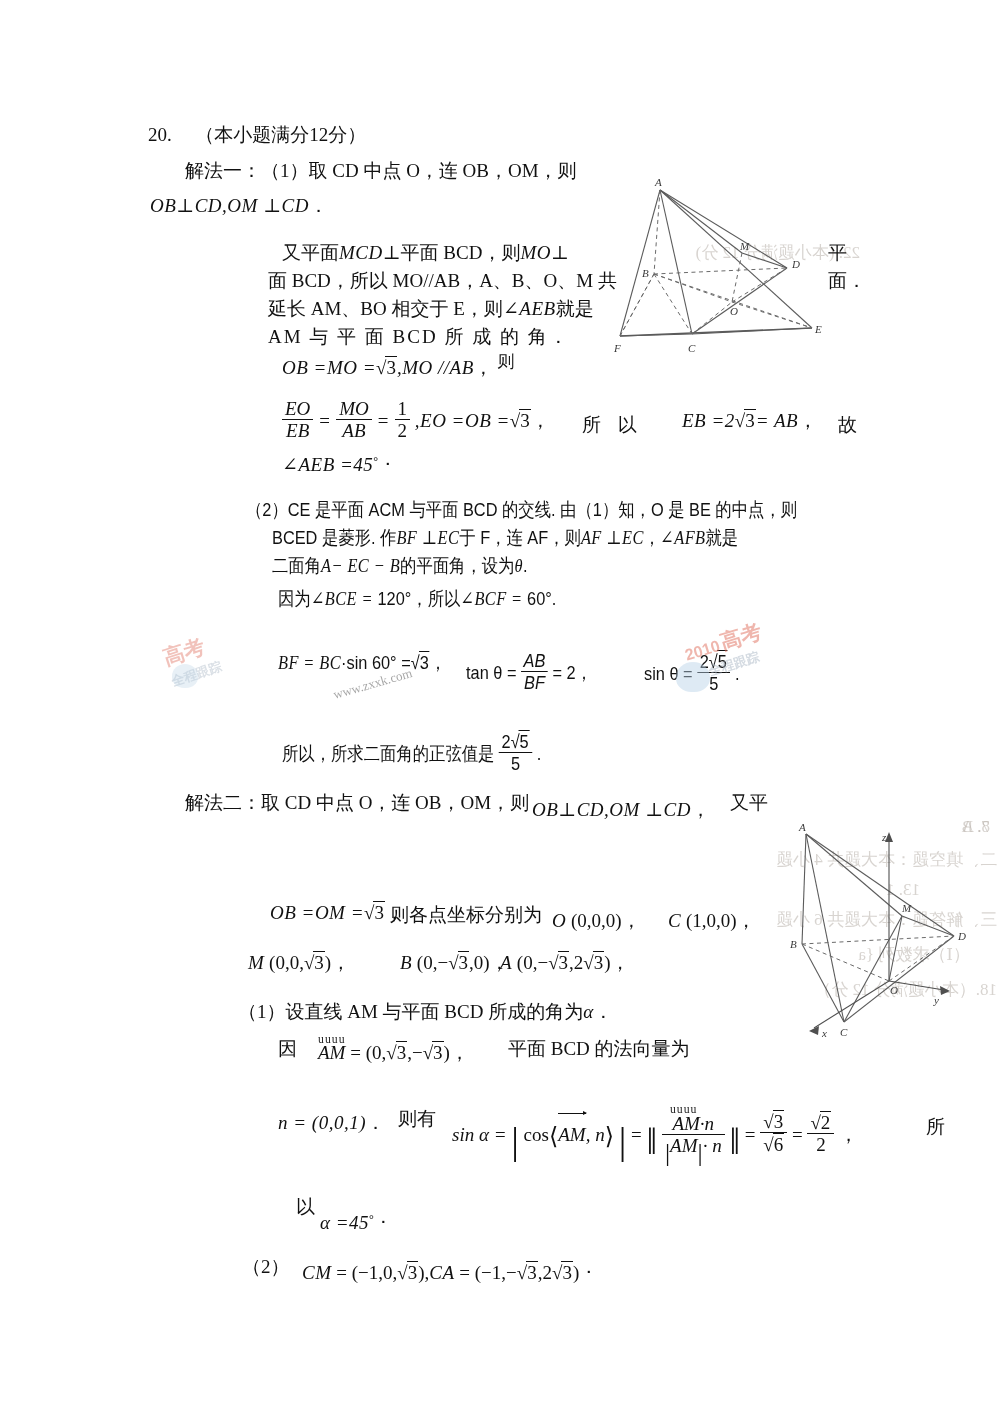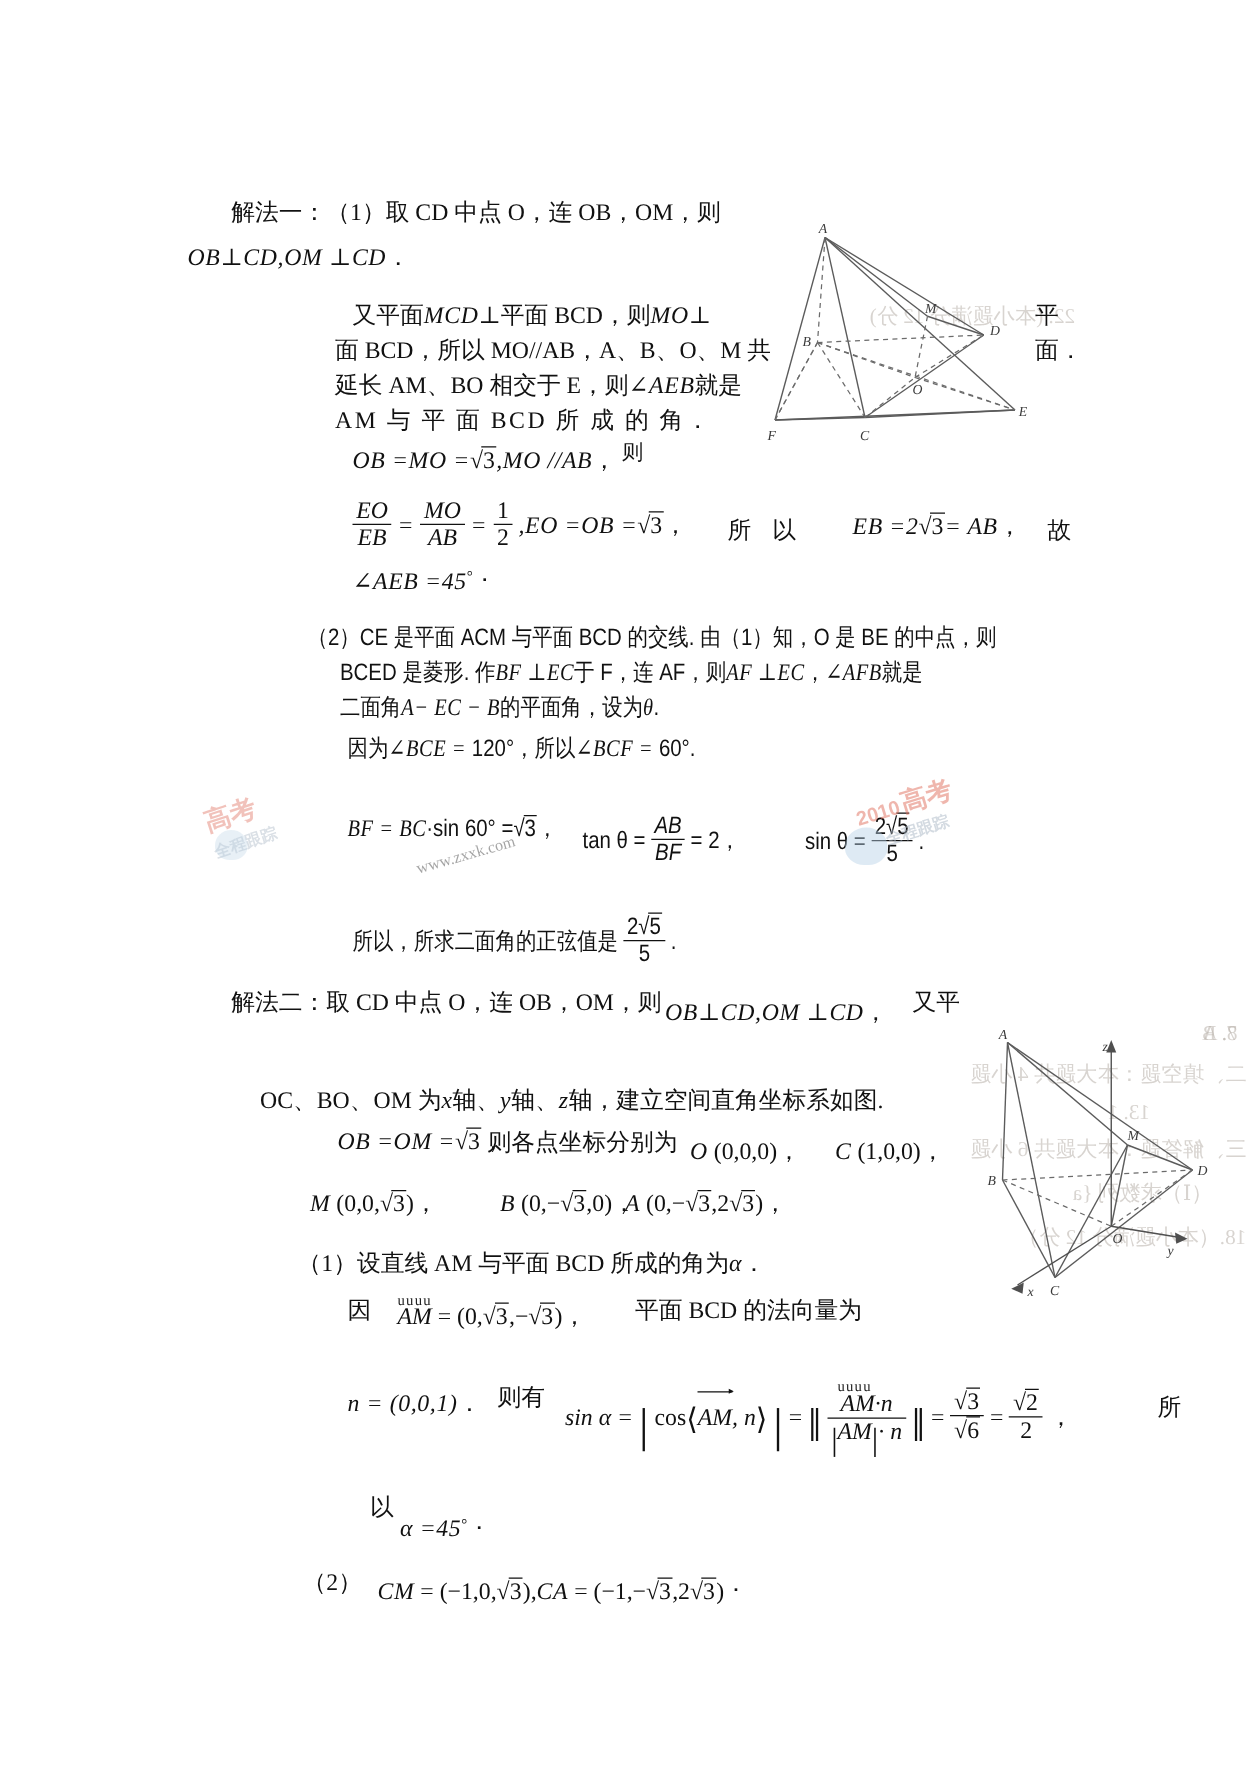--- a/index.html
+++ b/index.html
@@ -137,20 +137,25 @@
 
   <div class="bleed" style="left:600px; top:238px; width:260px;">22. (本小题满分 12 分)</div>
   <div class="bleed" style="left:790px; top:812px; width:200px;">7. A</div>
   <div class="bleed" style="left:880px; top:812px; width:110px;">8. B</div>
   <div class="bleed" style="left:782px; top:845px; width:215px;">二、填空题：本大题共 4 小题</div>
   <div class="bleed" style="left:800px; top:875px; width:120px;">13. 1</div>
   <div class="bleed" style="left:782px; top:905px; width:215px;">三、解答题：本大题共 6 小题</div>
   <div class="bleed" style="left:790px; top:940px; width:180px;">（Ⅰ）求数列 {a</div>
   <div class="bleed" style="left:782px; top:975px; width:215px;">18.（本小题满分 12 分）</div>
 
+  <div class="abs t-hdr nowrap" style="left:148px; top:122px;">
+    <span>20.</span>
+    <span style="display:inline-block;width:14px;"></span>
+    <span>（本小题满分12分）</span>
+  </div>
 
   <div class="abs t-body nowrap" style="left:185px; top:154px;">
     <span>解法一：</span><span>（1）取 CD 中点 O，连 OB，OM，则</span>
   </div>
 
   <div class="abs t-math nowrap mathit" style="left:150px; top:193px;">
     <span>OB⊥CD,OM ⊥CD</span><span class="serif" style="font-style:normal;">．</span>
   </div>
 
   <div class="abs t-body nowrap" style="left:282px; top:236px;">
@@ -226,23 +231,20 @@
   </div>
 
   <div class="abs t-body nowrap" style="left:185px; top:786px;">
     <span>解法二：</span><span>取 CD 中点 O，连 OB，OM，</span><span>则</span>
   </div>
   <div class="abs t-math nowrap" style="left:532px; top:797px;">
     <span class="mathit">OB⊥CD,OM ⊥CD</span><span>，</span>
   </div>
   <div class="abs t-body nowrap" style="left:730px; top:786px;">又平</div>
 
-  <div class="abs t-body nowrap" style="left:208px; top:864px;">
-    <span>OC、BO、OM 为</span><span class="mathit">x</span><span>轴、</span><span class="mathit">y</span><span>轴、</span><span class="mathit">z</span><span>轴，建立空间直角坐标系如图.</span>
-  </div>
 
   <div class="abs t-math nowrap" style="left:270px; top:900px;">
     <span class="mathit">OB =OM =</span><span class="rad"><span class="sign">√</span><span class="body">3</span></span><span>，</span>
   </div>
   <div class="abs t-body nowrap" style="left:390px; top:898px;">则各点坐标分别为</div>
   <div class="abs t-math nowrap" style="left:552px; top:908px;">
     <span class="mathit">O</span> <span>(0,0,0)</span><span>，</span>
   </div>
   <div class="abs t-math nowrap" style="left:668px; top:908px;">
     <span class="mathit">C</span> <span>(1,0,0)</span><span>，</span>

